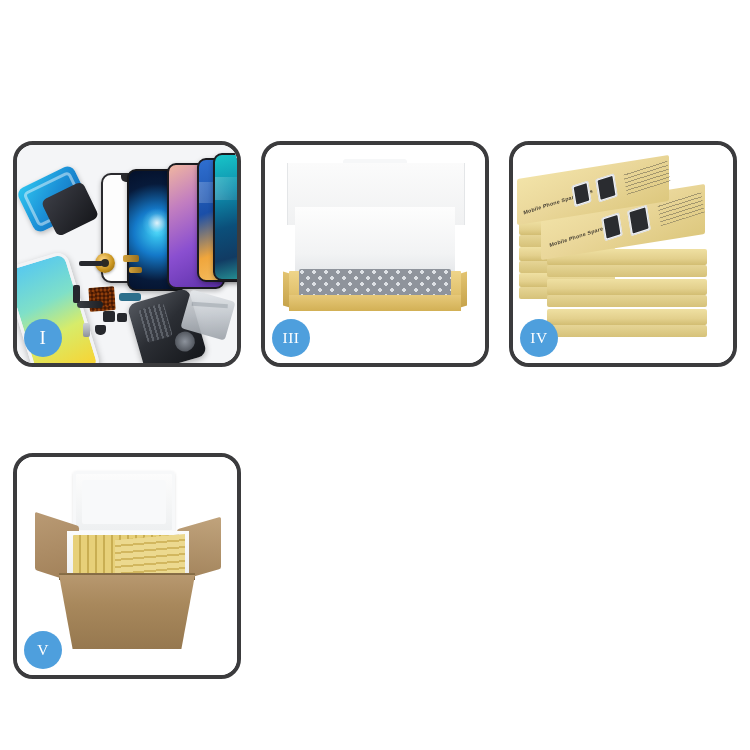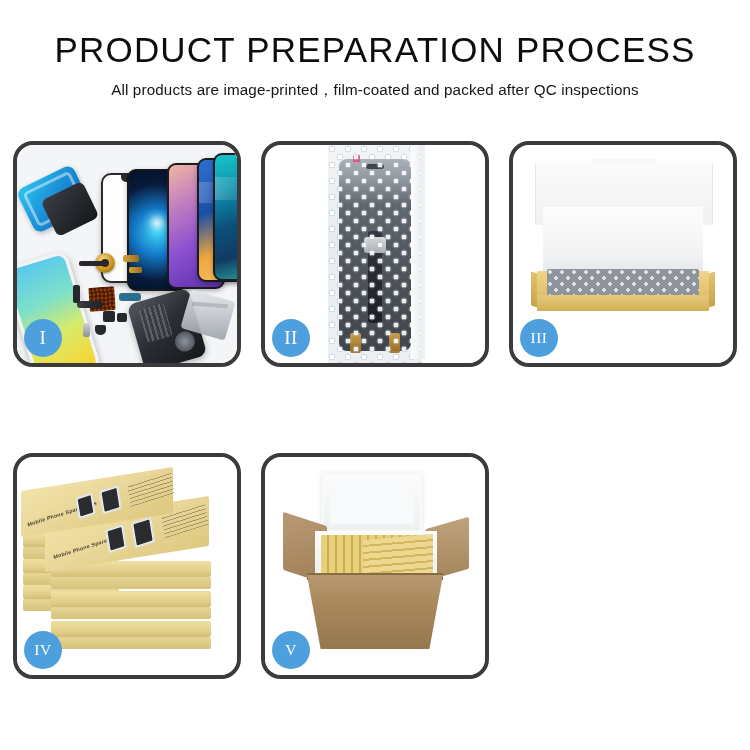--- a/index.html
+++ b/index.html
@@ -307,24 +307,20 @@
   }
   .c6-tab1{position:absolute;left:42px;top:92px;width:16px;height:20px;background:rgba(150,127,92,.65);border-radius:1px;}
   .c6-tab2{position:absolute;left:42px;top:152px;width:16px;height:18px;background:rgba(150,127,92,.6);border-radius:1px;}
   .c6-edge{position:absolute;left:117px;top:62px;width:2px;height:96px;background:rgba(120,100,70,.4);}
 </style>
 </head>
 <body>
 
 <div class="page">
 
-  <div class="header">
-    <div class="title">PRODUCT PREPARATION PROCESS</div>
-    <div class="subtitle">All products are image-printed，film-coated and packed after QC inspections</div>
-  </div>
 
   <div class="grid">
 
     <div class="card">
       <div class="stage p1">
         <div class="adh"></div>
         <div class="adh-b"></div>
 
         <div class="ph ph-f1"></div>
         <div class="ph ph-f2"></div>
@@ -345,37 +341,20 @@
         <div class="prt" style="left:86px;top:166px;width:12px;height:11px;border-radius:2px;"></div>
         <div class="prt" style="left:100px;top:168px;width:10px;height:9px;border-radius:2px;"></div>
         <div class="prt sil" style="left:66px;top:178px;width:7px;height:14px;border-radius:2px;"></div>
         <div class="prt" style="left:78px;top:180px;width:11px;height:10px;border-radius:2px 2px 5px 5px;"></div>
         <div class="prt" style="left:56px;top:140px;width:7px;height:18px;border-radius:2px;"></div>
         <div class="tweez"></div>
       </div>
       <div class="badge">I</div>
     </div>
 
-    <div class="card">
-      <div class="stage p2">
-        <div class="bag">
-          <div class="lcd">
-            <div class="cam"></div>
-          </div>
-          <div class="flexcable"></div>
-          <div class="flexpad"></div>
-          <div class="goldtab" style="left:22px;bottom:10px;"></div>
-          <div class="goldtab" style="right:22px;bottom:10px;"></div>
-          <div class="pinkdot"></div>
-          <div class="bubbles"></div>
-          <div class="bagfold"></div>
-        </div>
-      </div>
-      <div class="badge">II</div>
-    </div>
 
     <div class="card">
       <div class="stage p3">
         <div class="b3-lidtab"></div>
         <div class="b3-lid"></div>
         <div class="b3-back"></div>
         <div class="b3-foam"></div>
         <div class="b3-lside"></div>
         <div class="b3-rside"></div>
         <div class="b3-tray"></div>

